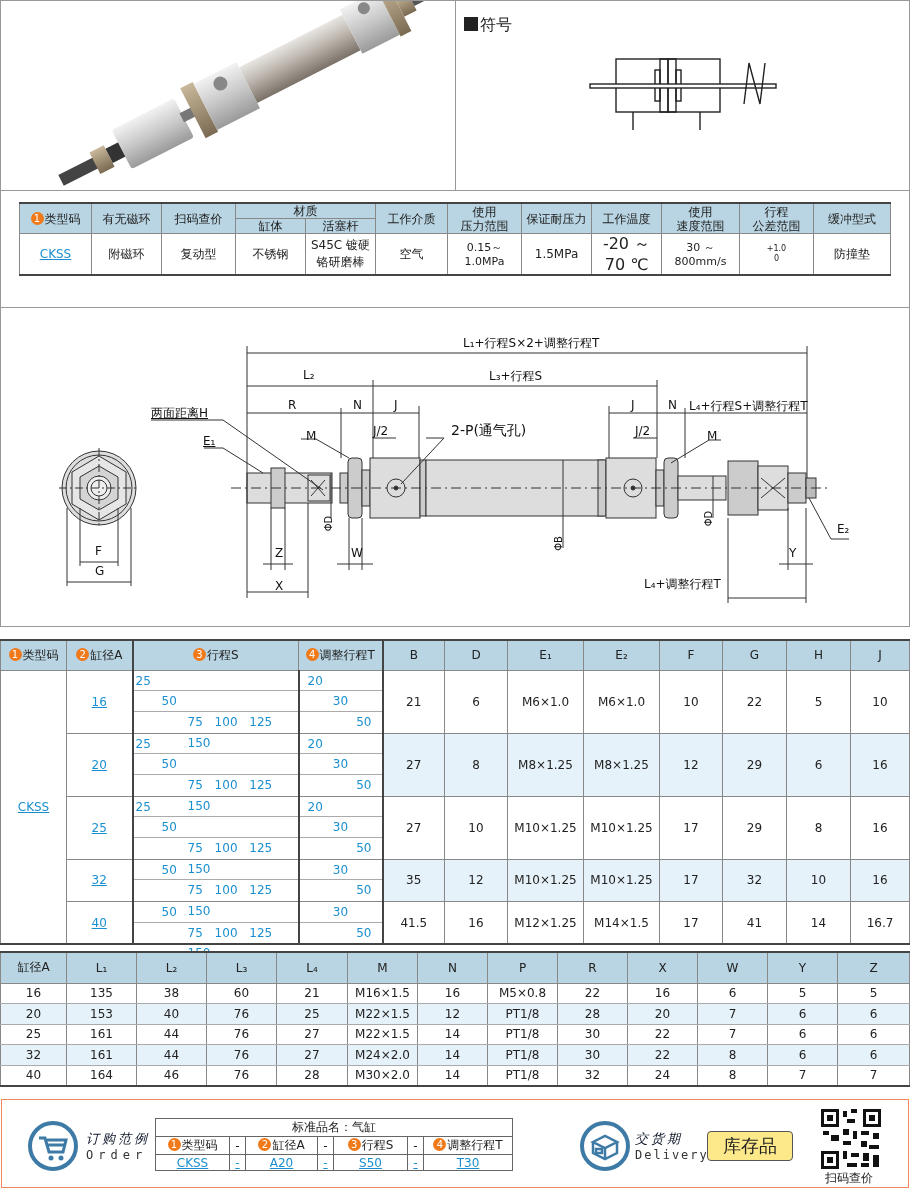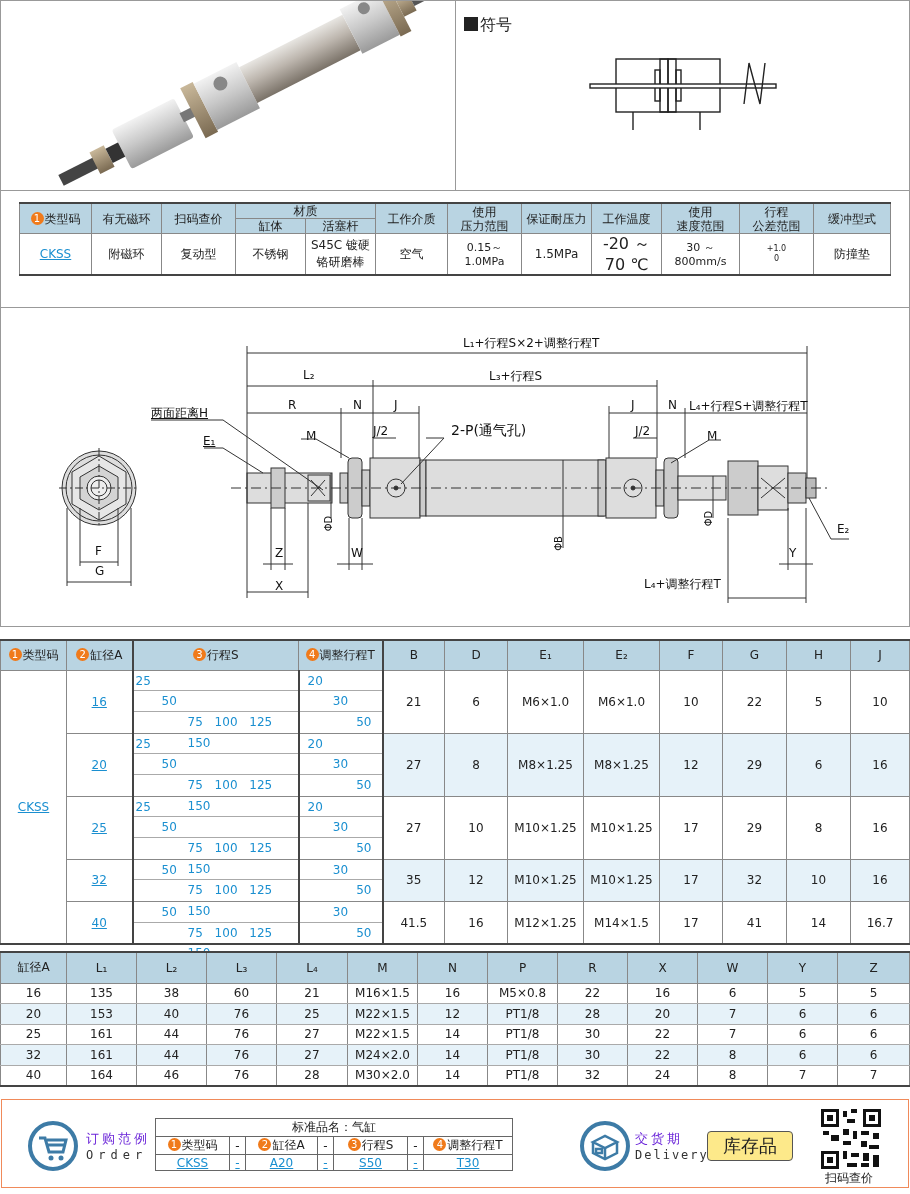--- a/index.html
+++ b/index.html
@@ -29,21 +29,21 @@
   .sub { height: 20.7px; line-height: 20.7px; border-bottom: 1px solid #aaa; color: #1a8fd0; font-size: 12px; position: relative; text-align: left; }
   .sub:last-child { border-bottom: none; }
   .hl td.hlc { background: #e6f2f9; }
   .len-table { position: absolute; left: 0; top: 951px; width: 910px; border-top: 2px solid #444; border-bottom: 2px solid #444; }
   .len-table th { height: 31px; font-size: 12px; }
   .len-table td { height: 20.6px; font-size: 12px; border-top: none; border-bottom: 1px solid #aaa; }
   .len-table tr.alt td { background: #e6f2f9; }
   .order-box { position: absolute; left: 1px; top: 1099px; width: 908px; height: 89px; border: 1px solid #f08a5a; }
   .order-table { position: absolute; left: 153px; top: 18px; width: 358px; border: 1px solid #444; }
   .order-table td { height: 16px; font-size: 12px; border: 1px solid #666; }
-  .label-cn { font-size: 13px; color: #6d28d9; letter-spacing: 3px; }
+  .label-cn { font-size: 13px; color: #0f172a; letter-spacing: 3px; font-style: italic; }
   .label-en { font-size: 12px; color: #333; letter-spacing: 5px; font-family: "DejaVu Sans Mono", monospace; }
   .stock-btn { position: absolute; left: 705px; top: 31px; width: 86px; height: 30px; background: #fde98a; border: 1px solid #555; border-radius: 4px; font-size: 18px; text-align: center; line-height: 28px; }
   .dim-label { position: absolute; font-size: 12px; color: #111; }
 </style>
 </head>
 <body>
 
 <div class="frame top-left">
   <svg width="454" height="189">
     <defs>

